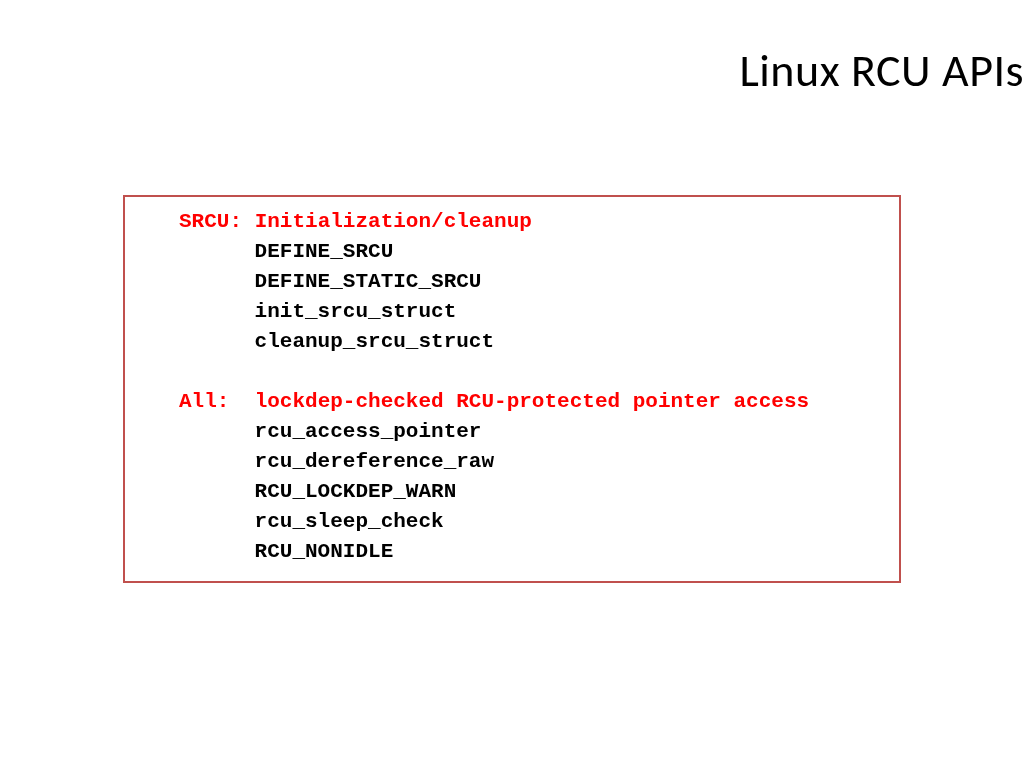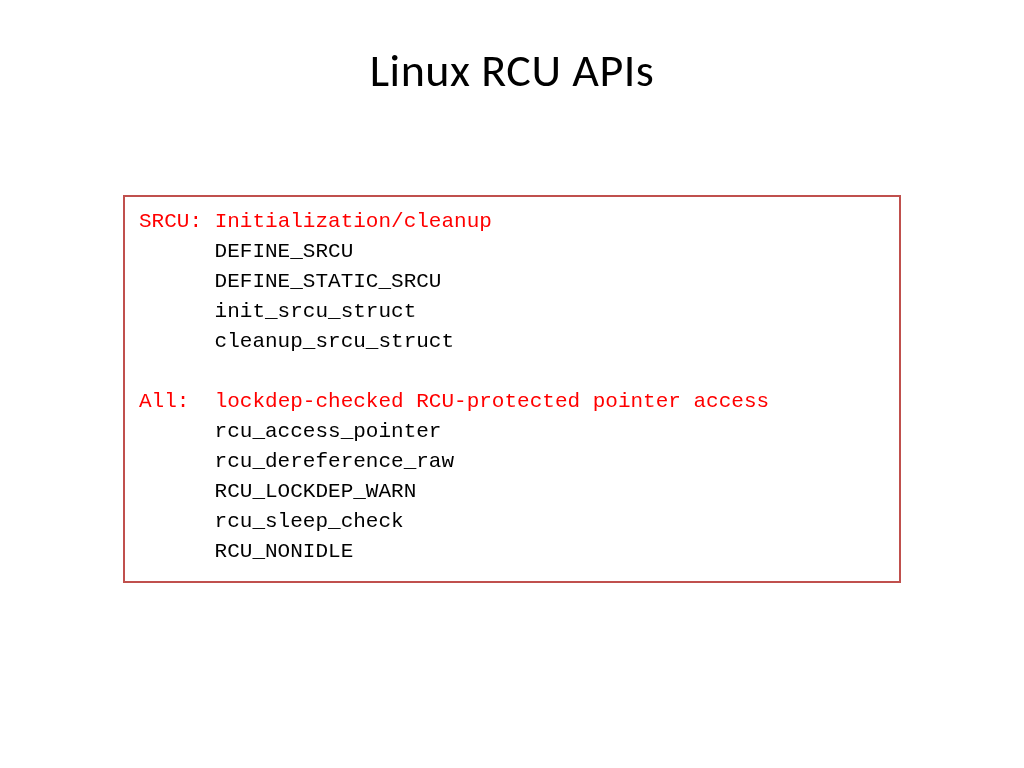--- a/index.html
+++ b/index.html
@@ -8,42 +8,43 @@
       box-sizing: border-box;
     }
     body {
       width: 1024px;
       height: 768px;
       background: #ffffff;
       font-family: Calibri, Arial, sans-serif;
       position: relative;
     }
     .slide-title {
-      text-align: center;
+      text-align: right;
       font-size: 46px;
       font-weight: 400;
       color: #000000;
       padding-top: 42px;
       letter-spacing: 0.5px;
     }
     .content-box {
       position: absolute;
       left: 123px;
       top: 195px;
       width: 778px;
       border: 2px solid #c0504d;
       padding: 10px 14px 14px 14px;
     }
     .code-block {
       font-family: "Courier New", Courier, monospace;
       font-size: 21px;
-      font-weight: normal;
+      font-weight: bold;
       line-height: 1.43;
       white-space: pre;
       color: #000000;
+      margin-left: 40px;
     }
     .section-header {
       color: #ff0000;
     }
   </style>
 </head>
 <body>
 
 <h1 class="slide-title">Linux RCU APIs</h1>
 

